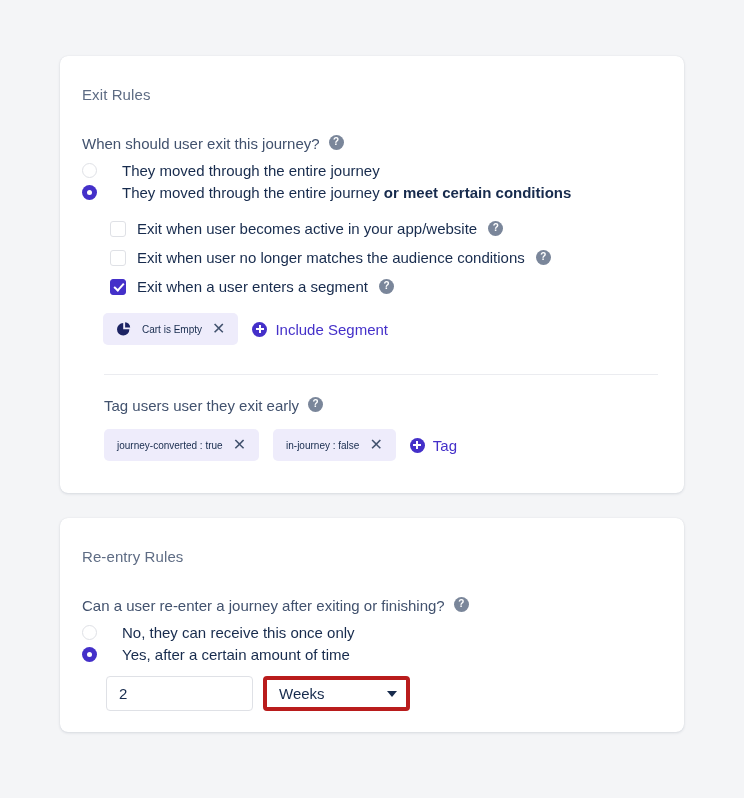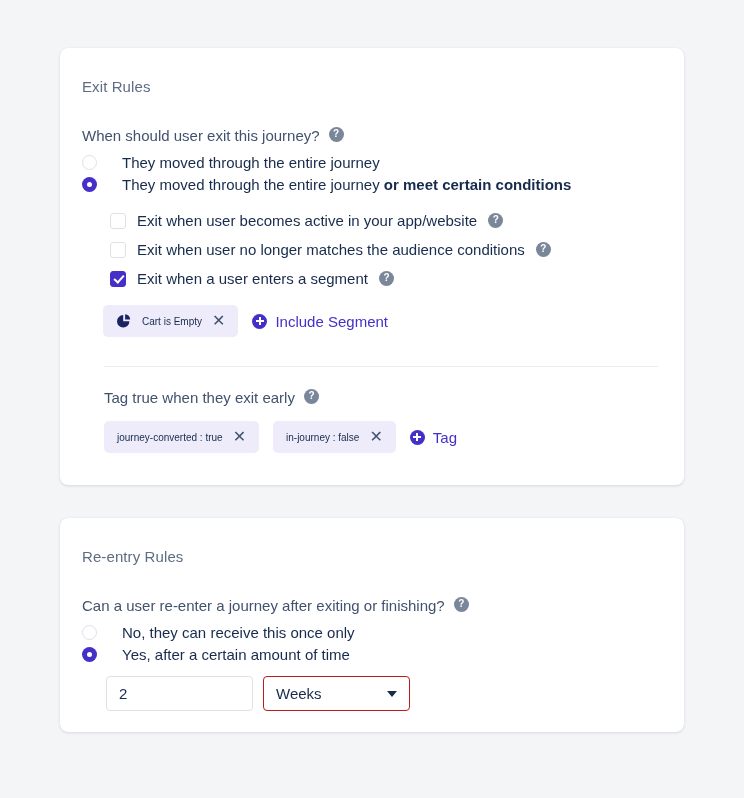--- a/index.html
+++ b/index.html
@@ -15,21 +15,21 @@
   .page { position: relative; width: 744px; height: 798px; }
 
   .card {
     position: absolute;
     left: 60px;
     width: 624px;
     background: #ffffff;
     border-radius: 8px;
     box-shadow: 0 1px 3px rgba(9,30,66,0.12), 0 0 1px rgba(9,30,66,0.10);
   }
-  #exit-rules-card { top: 48px; height: 437px; }
+  #exit-rules-card { top: 56px; height: 437px; }
   #reentry-rules-card { top: 518px; height: 214px; }
 
   .card-inner { padding: 30px 24px 0 22px; }
 
   .section-title {
     font-size: 15px;
     color: #5e6c84;
     letter-spacing: .1px;
     margin: 0 0 32px 0;
     font-weight: 400;
@@ -227,21 +227,21 @@
     outline: none;
   }
   .select-wrap {
     position: relative;
     width: 147px;
     height: 35px;
   }
   .select-box {
     width: 147px;
     height: 35px;
-    border: 1px solid #b91c1c;
+    border: 4px solid #b91c1c;
     border-radius: 4px;
     background: #fff;
     display: flex;
     align-items: center;
     padding: 0 12px;
     cursor: pointer;
   }
   .select-value {
     font-size: 15px;
     color: #172b4d;
@@ -313,21 +313,21 @@
         <div class="add-link">
           <span class="plus-circle"></span>
           <span class="add-link-text">Include Segment</span>
         </div>
       </div>
 
       <div class="divider"></div>
 
       <div class="tag-section">
         <div class="question-row">
-          <span class="question-text">Tag true when they exit early</span>
+          <span class="question-text">Tag users user they exit early</span>
           <span class="help-icon">?</span>
         </div>
         <div class="tag-chip-row">
           <div class="chip">
             <span class="chip-text">journey-converted : true</span>
             <span class="chip-close">✕</span>
           </div>
           <div class="chip">
             <span class="chip-text">in-journey : false</span>
             <span class="chip-close">✕</span>

